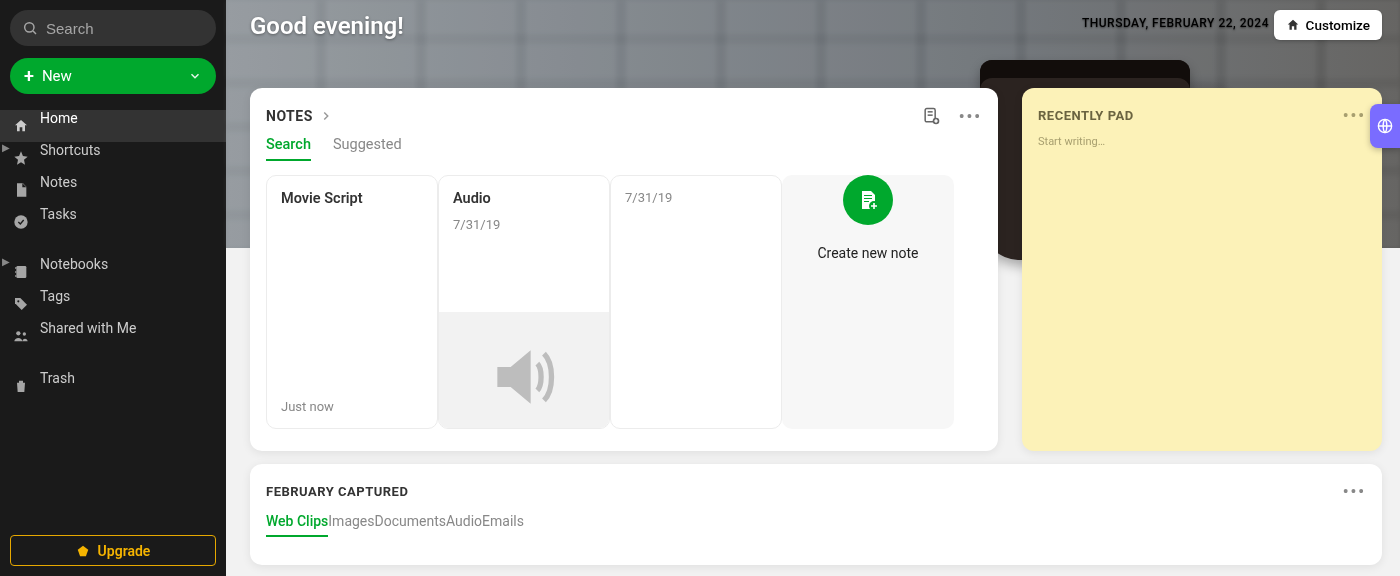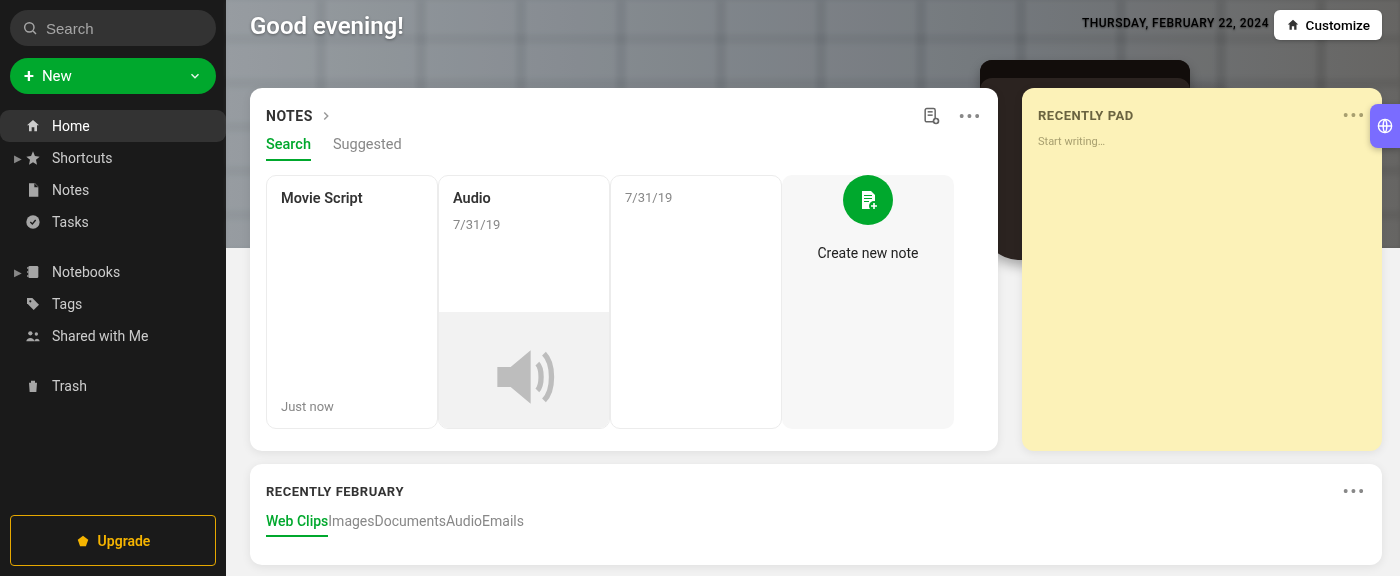--- a/index.html
+++ b/index.html
@@ -12,30 +12,30 @@
   .search-bar .icon { margin-right: 8px; display:flex; align-items:center; }
   .search-bar input { background: transparent; border: none; outline: none; color: #ccc; font-size: 15px; flex:1; }
   .search-bar input::placeholder { color: #a6a6a6; }
 
   .new-btn { margin: 12px 10px 10px 10px; height: 36px; background: #00a82d; border-radius: 18px; display: flex; align-items: center; padding: 0 14px; color: #fff; font-size: 15px; cursor: pointer; justify-content: space-between; }
   .new-btn .left { display:flex; align-items:center; gap:8px; }
   .new-btn .plus { font-size: 18px; font-weight: 600; line-height:1; }
   .new-btn .chev { opacity: .9; }
 
   .nav { margin-top: 6px; }
-  .nav-item { display: flex; align-items: center; height: 32px; padding: 0 14px; color: #ccc; font-size: 14px; gap: 10px; cursor: pointer; border-radius: 9px; }
+  .nav-item { display: flex; height: 32px; padding: 0 2px; color: #ccc; font-size: 14px; gap: 10px; cursor: pointer; }
   .nav-item.active { background: #333; color: #fff; }
   .nav-item .tri { width: 6px; display:inline-block; text-align:center; color:#888; font-size:10px; visibility:hidden; margin-right:-6px; }
   .nav-item.has-tri .tri { visibility:visible; }
   .nav-item .nicon { width: 18px; display:flex; align-items:center; justify-content:center; color:#a6a6a6; }
   .nav-item.active .nicon { color:#ccc; }
   .nav-group-gap { height: 12px; }
   .sidebar-spacer { flex: 1; }
 
-  .upgrade { margin: 10px; height: 51px; border: 1px solid #e6a800; border-radius: 4px; display:flex; align-items:center; justify-content:center; gap:8px; color:#f5b400; font-size:14px; font-weight:600; cursor:pointer; }
+  .upgrade { margin: 10px; height: 31px; border: 1px solid #e6a800; border-radius: 4px; display:flex; align-items:center; justify-content:center; gap:8px; color:#f5b400; font-size:14px; font-weight:600; cursor:pointer; }
 
   
   .main { flex: 1; position: relative; background: #f2f2f2; }
   .hero { position:absolute; left:0; right:0; top:0; height:248px;
     background:
       radial-gradient(ellipse 200px 280px at 83% 100%, #423634 0%, #2a201e 40%, rgba(42,32,30,0) 60%),
       linear-gradient(to right, #8f959a 0%, #7d8389 30%, #6a6f74 65%, #5b5a58 100%);
   }
   .hero::before{ content:""; position:absolute; inset:0;
     background:
@@ -323,21 +323,21 @@
         <div class="scratch-head">
           <div class="scratch-title">RECENTLY PAD</div>
           <span class="more-dots" style="color:#a79f6f">•••</span>
         </div>
         <textarea placeholder="Start writing…" style=""></textarea>
       </div>
     </div>
 
     <div class="recent-card">
       <div class="recent-head">
-        <div class="recent-title">RECENTLY FEBRUARY</div>
+        <div class="recent-title">FEBRUARY CAPTURED</div>
         <span class="more-dots">•••</span>
       </div>
       <div class="rtabs">
         <div class="rtab active">Web Clips</div>
         <div class="rtab">Images</div>
         <div class="rtab">Documents</div>
         <div class="rtab">Audio</div>
         <div class="rtab">Emails</div>
       </div>
     </div>

